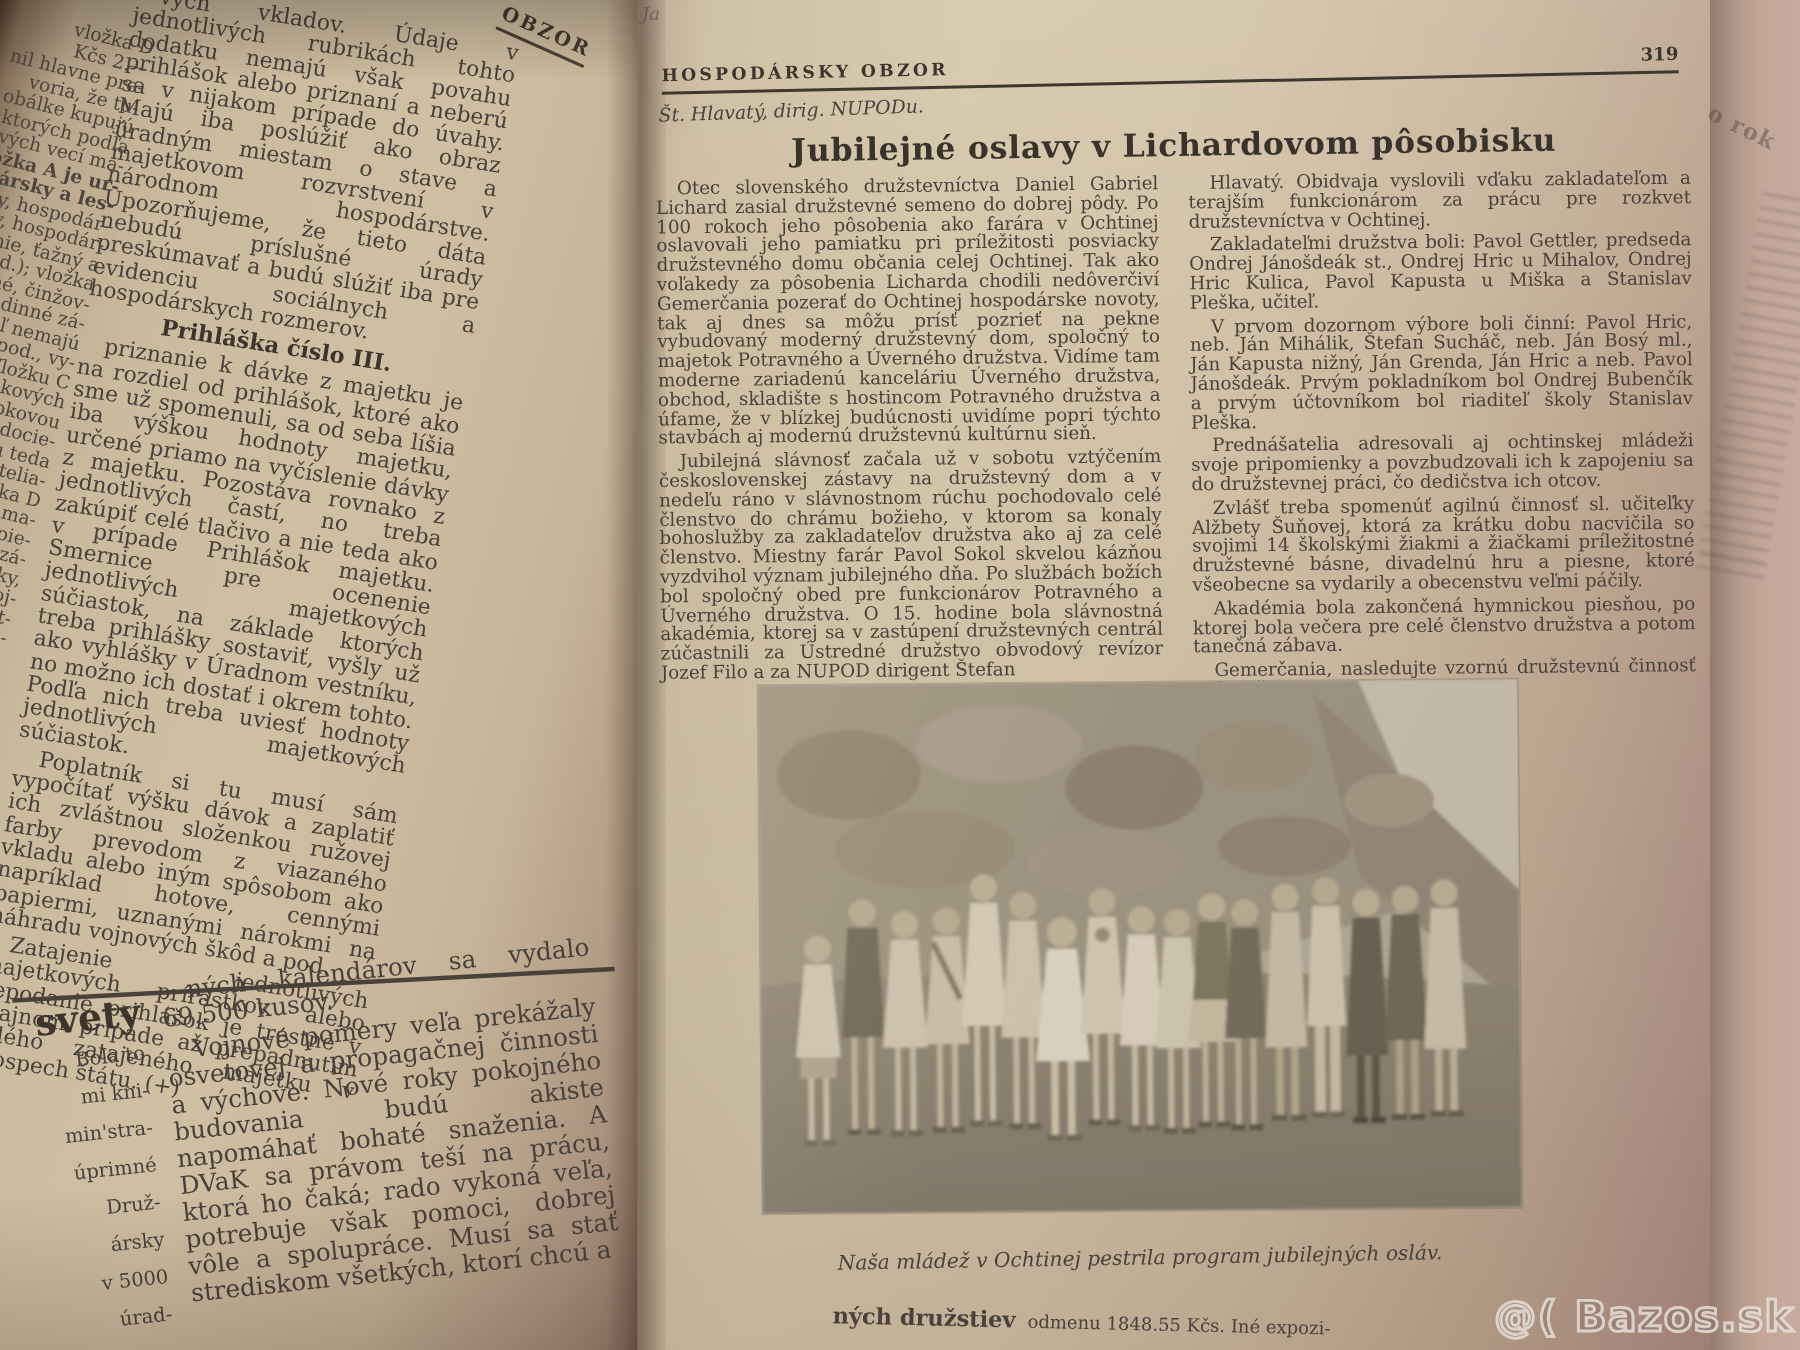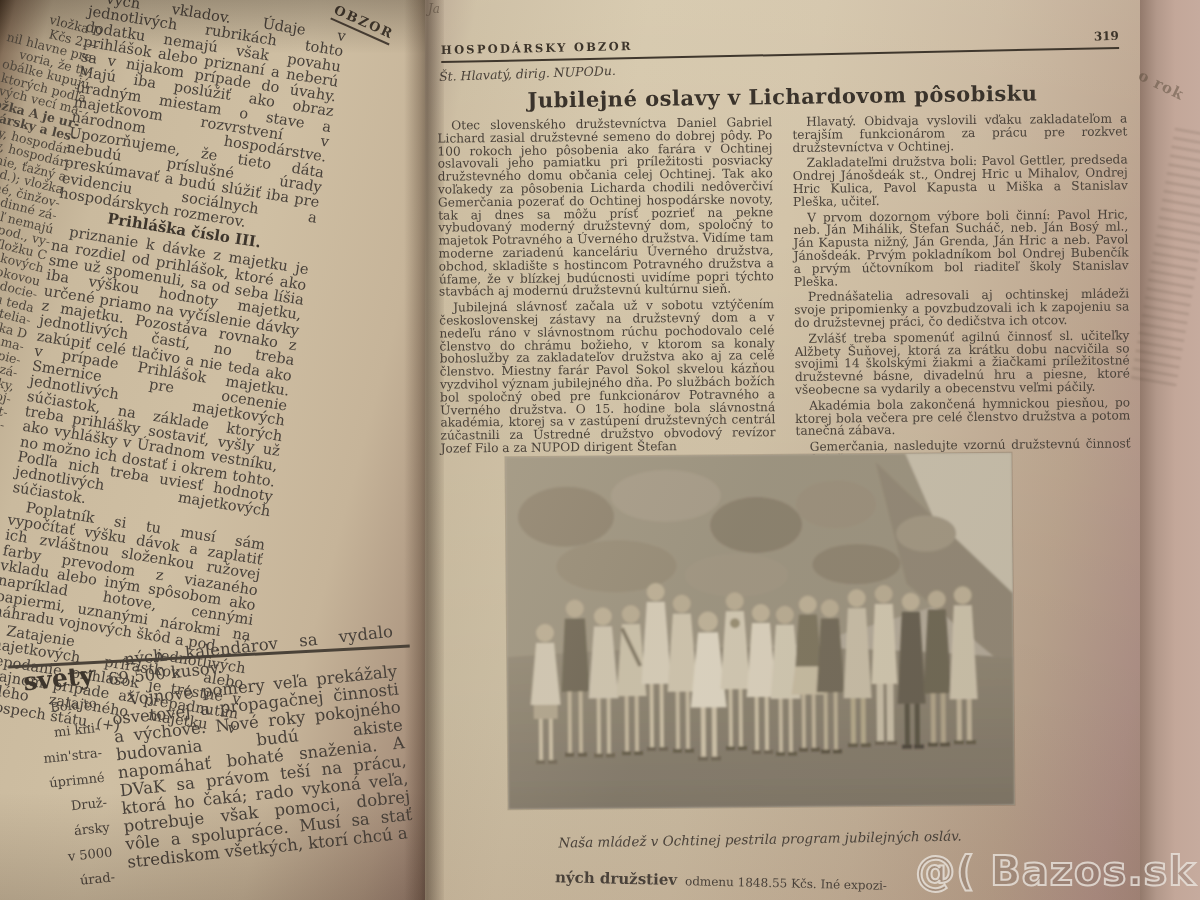--- a/index.html
+++ b/index.html
@@ -58,21 +58,21 @@
   
   .next-page{position:absolute;left:1138px;top:0;width:62px;height:900px;z-index:1;
     background:linear-gradient(90deg,#8f7668 0%,#b2988a 30%,#c3a799 60%,#c6ab9e 100%);}
   .np-frag{position:absolute;right:14px;top:76px;transform:rotate(26deg);font-weight:bold;font-size:15px;
     color:rgba(90,75,60,0.50);z-index:2;letter-spacing:1px;}
   .np-lines{position:absolute;right:2px;top:130px;width:46px;height:260px;transform:rotate(10deg);opacity:0.28;z-index:2;
     background:repeating-linear-gradient(to bottom,rgba(70,58,45,0.7) 0 2px,rgba(0,0,0,0) 2px 9px);filter:blur(1px);}
   
   .stray{position:absolute;left:428px;top:2px;font-size:12px;font-style:italic;color:rgba(80,68,55,0.55);z-index:4;}
   .watermark{position:absolute;right:4px;bottom:6px;z-index:6;
-    font-family:"DejaVu Sans","Liberation Sans",sans-serif;font-weight:bold;font-size:40px;letter-spacing:1px;
+    font-family:"DejaVu Sans","Liberation Sans",sans-serif;font-weight:bold;font-size:28px;letter-spacing:1px;
     color:transparent;-webkit-text-stroke:2px rgba(236,231,224,0.78);
     text-shadow:0 0 1px rgba(120,100,90,0.25);}
 </style>
 </head>
 <body>
 
 <div class="stage">
 
   <div class="page-left">
     <div class="lp-header">OBZOR</div>

